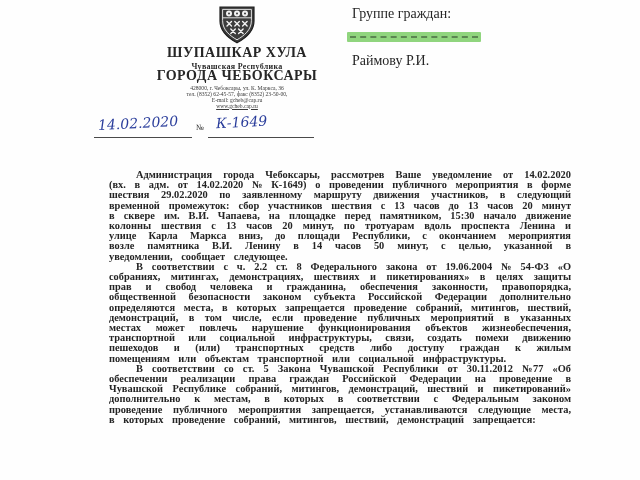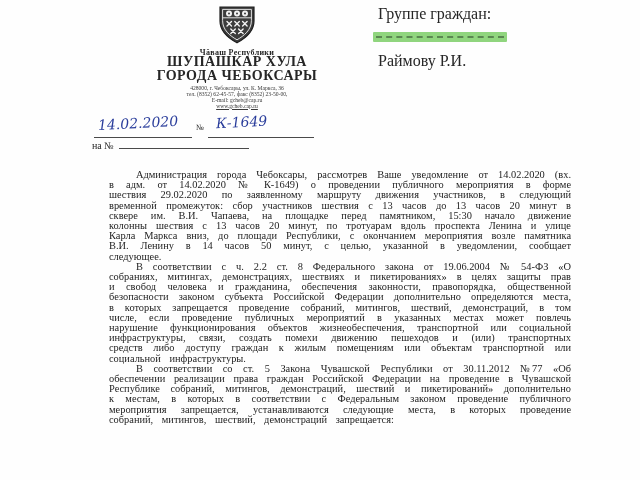--- a/index.html
+++ b/index.html
@@ -30,37 +30,37 @@
   .num-sign  { position:absolute; left:104px; top:13px; font-size:8px; color:#262626; }
   .reg-line  { position:absolute; top:26px; border-bottom:1px solid #4a4a4a; height:1px; }
   .reg-line1 { left:2px;   width:98px; }
   .reg-line2 { left:116px; width:106px; }
   .reply-row { position:absolute; left:0; top:29px; font-size:10px; white-space:nowrap; }
   .reply-line { display:inline-block; width:130px; height:9px; margin-left:5px;
                 border-bottom:1px solid #4a4a4a; }
 
   
   .recipient { position:absolute; left:352px; top:8px; width:180px;
-               font-size:16px; line-height:11.8px;margin-left:26px; }
+               font-size:14px; line-height:11.8px; }
   .rcp-heading { margin-bottom:12px; }
   .redaction {
     position:relative; width:134px; height:10px; margin:1px 0 2px -5px;
     background:#90d57e; border-radius:1px;
   }
   .redaction::before {
     content:""; position:absolute; left:3px; right:3px; top:4px;
     border-top:2px dashed #4f7347; opacity:.8;
   }
   .rcp-space { height:11px; }
 
   
   .body-text {
     position:absolute; left:109px; top:170px; width:462px;
     font-size:10.4px; line-height:10.2px; text-align:justify;
-    word-spacing:6px; color:#242424;
+    word-spacing:6px; color:#242424;font-weight:bold;
   }
   .body-text p { margin:0; text-indent:27px; }
 </style>
 </head>
 <body>
 
 <div class="page">
 
   <div class="letterhead">
     <svg class="emblem" width="40" height="40" viewBox="0 0 40 40">
@@ -74,41 +74,38 @@
       <circle cx="20" cy="8.4" r="1" fill="#3c3c3c"></circle>
       <circle cx="28" cy="8.4" r="1" fill="#3c3c3c"></circle>
       <g stroke="#f2f2f2" stroke-width="1.4" stroke-linecap="round">
         <path d="M10 16.5 l4.5 4.5 M14.5 16.5 l-4.5 4.5"></path>
         <path d="M17.8 16.5 l4.5 4.5 M22.3 16.5 l-4.5 4.5"></path>
         <path d="M25.6 16.5 l4.5 4.5 M30.1 16.5 l-4.5 4.5"></path>
         <path d="M13.8 24 l4.5 4.5 M18.3 24 l-4.5 4.5"></path>
         <path d="M21.6 24 l4.5 4.5 M26.1 24 l-4.5 4.5"></path>
       </g>
     </svg>
-    <div class="lh-line lh-small">Чăваш Республики</div>
     <div class="lh-line lh-big">ШУПАШКАР ХУЛА</div>
     <div class="lh-gap"></div>
+    <div class="lh-line lh-small">Чувашская Республика</div>
     <div class="lh-line lh-big">ГОРОДА ЧЕБОКСАРЫ</div>
     <div class="lh-contact">
       <div>428000, г. Чебоксары, ул. К. Маркса, 36</div>
       <div>тел. (8352) 62-45-57, факс (8352) 23-50-00,</div>
       <div>E-mail: gcheb@cap.ru</div>
       <div class="lh-website">www.gcheb.cap.ru</div>
     </div>
   </div>
 
   <div class="reg-area">
     <span class="handwriting hw-date">14.02.2020</span>
     <span class="num-sign">№</span>
     <span class="handwriting hw-number">К-1649</span>
     <div class="reg-line reg-line1"></div>
     <div class="reg-line reg-line2"></div>
-    <div class="reply-row">
-      <span>на №</span><span class="reply-line"></span>
-    </div>
   </div>
 
   <div class="recipient">
     <div class="rcp-heading">Группе граждан:</div>
     <div class="redaction"></div>
     <div class="rcp-space"></div>
     <div>Раймову Р.И.</div>
   </div>
 
   <div class="body-text">

